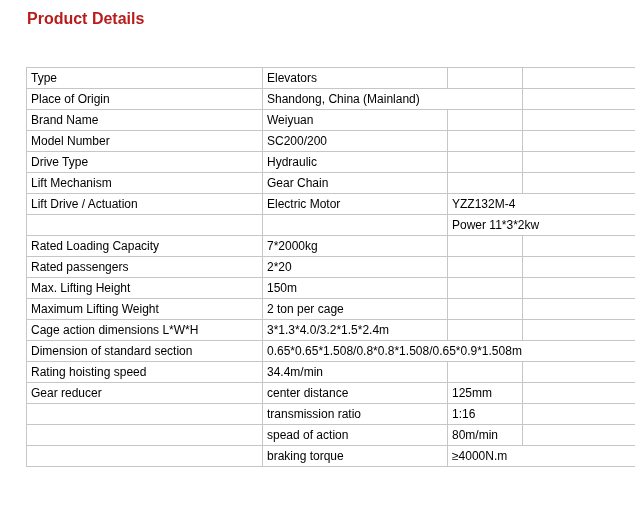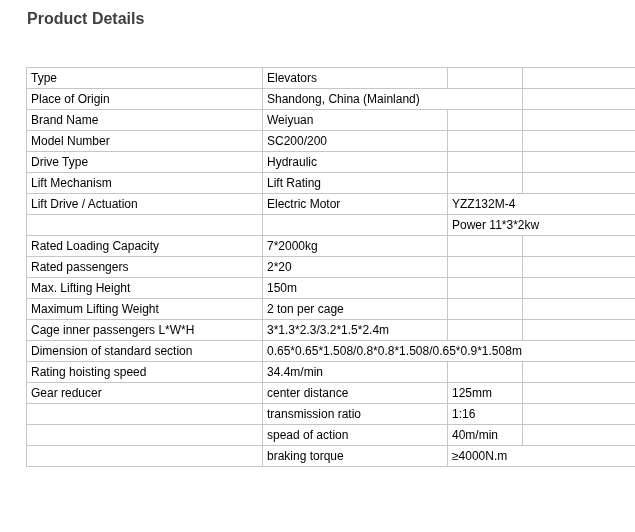--- a/index.html
+++ b/index.html
@@ -14,21 +14,21 @@
     background: #ffffff;
     overflow: hidden;
     font-family: "Liberation Sans", sans-serif;
   }
   #page-title {
     position: absolute;
     left: 27px;
     top: 10px;
     font-size: 16px;
     font-weight: bold;
-    color: #404040;
+    color: #b91c1c;
     letter-spacing: 0px;
   }
   #spec-table {
     position: absolute;
     left: 26px;
     top: 67px;
     width: 611px;
     border-collapse: collapse;
     table-layout: fixed;
   }
@@ -86,21 +86,21 @@
           <td></td>
         </tr>
         <tr>
           <td>Drive Type</td>
           <td>Hydraulic</td>
           <td></td>
           <td></td>
         </tr>
         <tr>
           <td>Lift Mechanism</td>
-          <td>Lift Rating</td>
+          <td>Gear Chain</td>
           <td></td>
           <td></td>
         </tr>
         <tr>
           <td>Lift Drive / Actuation</td>
           <td>Electric Motor</td>
           <td colspan="2">YZZ132M-4</td>
         </tr>
         <tr>
           <td></td>
@@ -125,22 +125,22 @@
           <td></td>
           <td></td>
         </tr>
         <tr>
           <td>Maximum Lifting Weight</td>
           <td>2 ton per cage</td>
           <td></td>
           <td></td>
         </tr>
         <tr>
-          <td>Cage inner passengers L*W*H</td>
-          <td>3*1.3*2.3/3.2*1.5*2.4m</td>
+          <td>Cage action dimensions L*W*H</td>
+          <td>3*1.3*4.0/3.2*1.5*2.4m</td>
           <td></td>
           <td></td>
         </tr>
         <tr>
           <td>Dimension of standard section</td>
           <td colspan="3">0.65*0.65*1.508/0.8*0.8*1.508/0.65*0.9*1.508m</td>
         </tr>
         <tr>
           <td>Rating hoisting speed</td>
           <td>34.4m/min</td>
@@ -155,21 +155,21 @@
         </tr>
         <tr>
           <td></td>
           <td>transmission ratio</td>
           <td class="align-right">1:16</td>
           <td></td>
         </tr>
         <tr>
           <td></td>
           <td>spead of action</td>
-          <td>40m/min</td>
+          <td>80m/min</td>
           <td></td>
         </tr>
         <tr>
           <td></td>
           <td>braking torque</td>
           <td colspan="2">≥4000N.m</td>
         </tr>
       </tbody>
   </table>
 </div>

